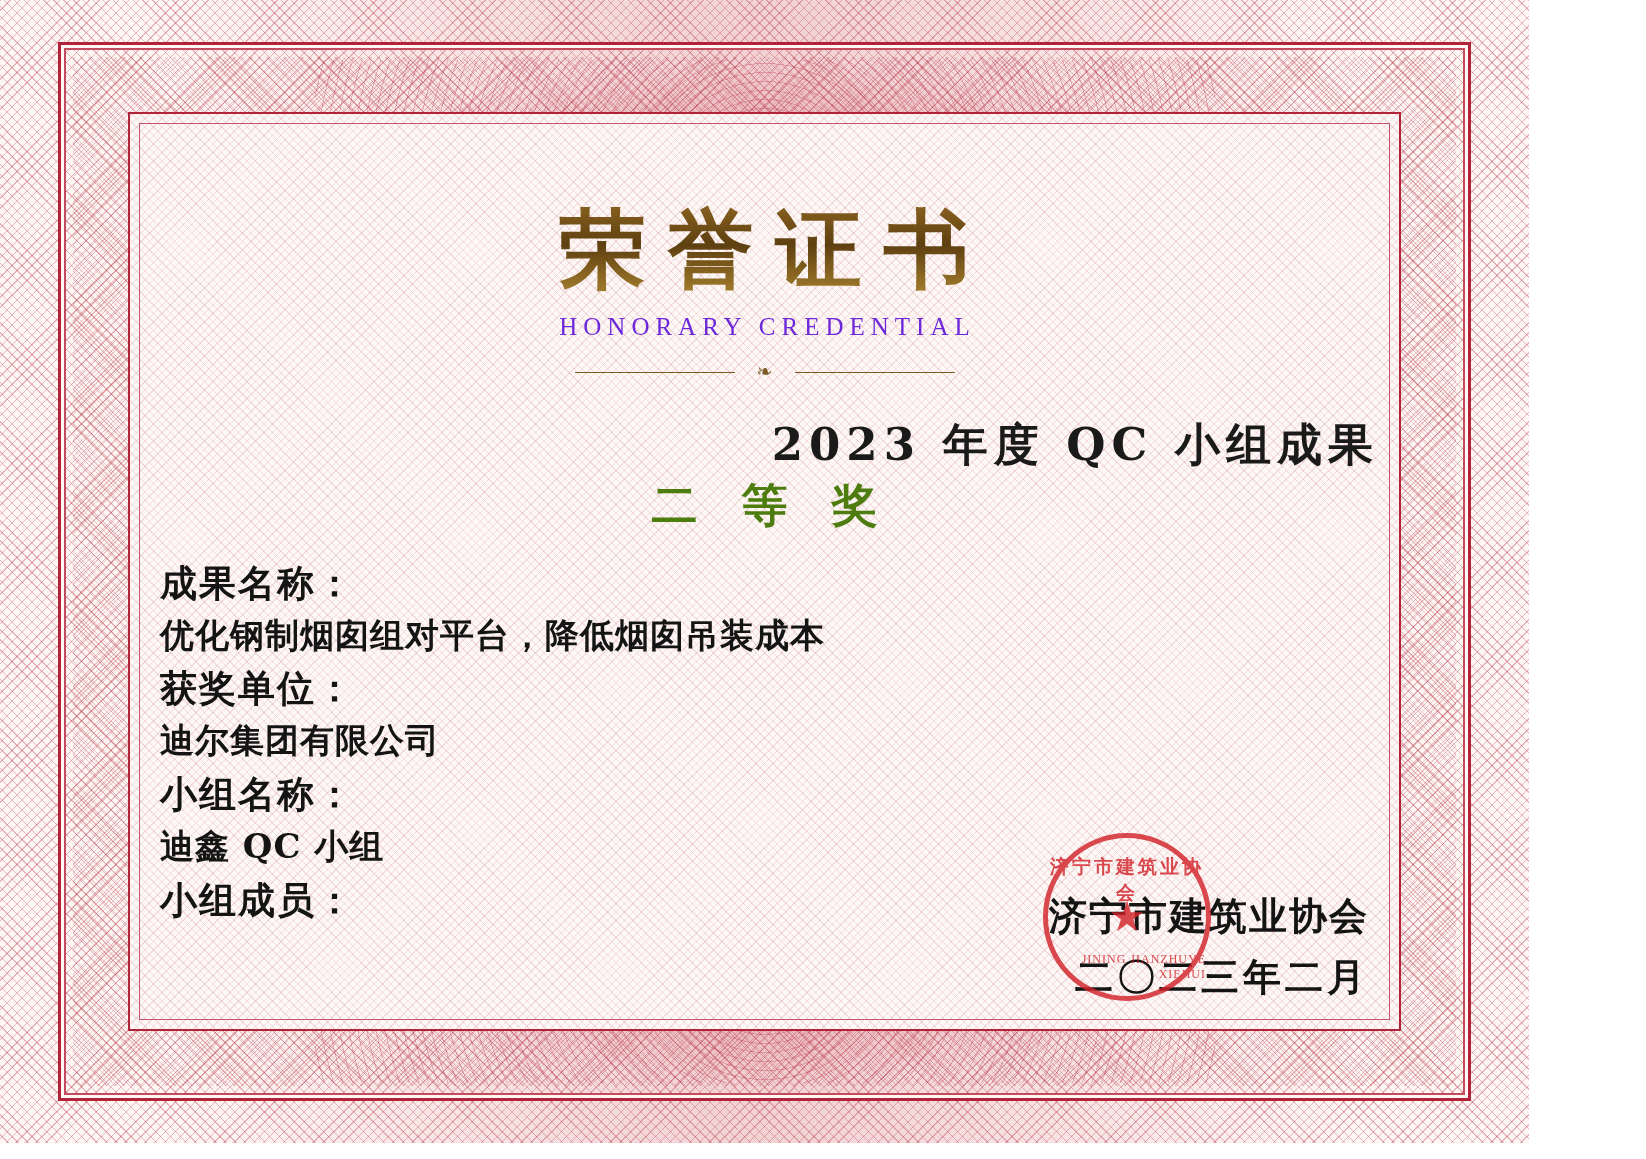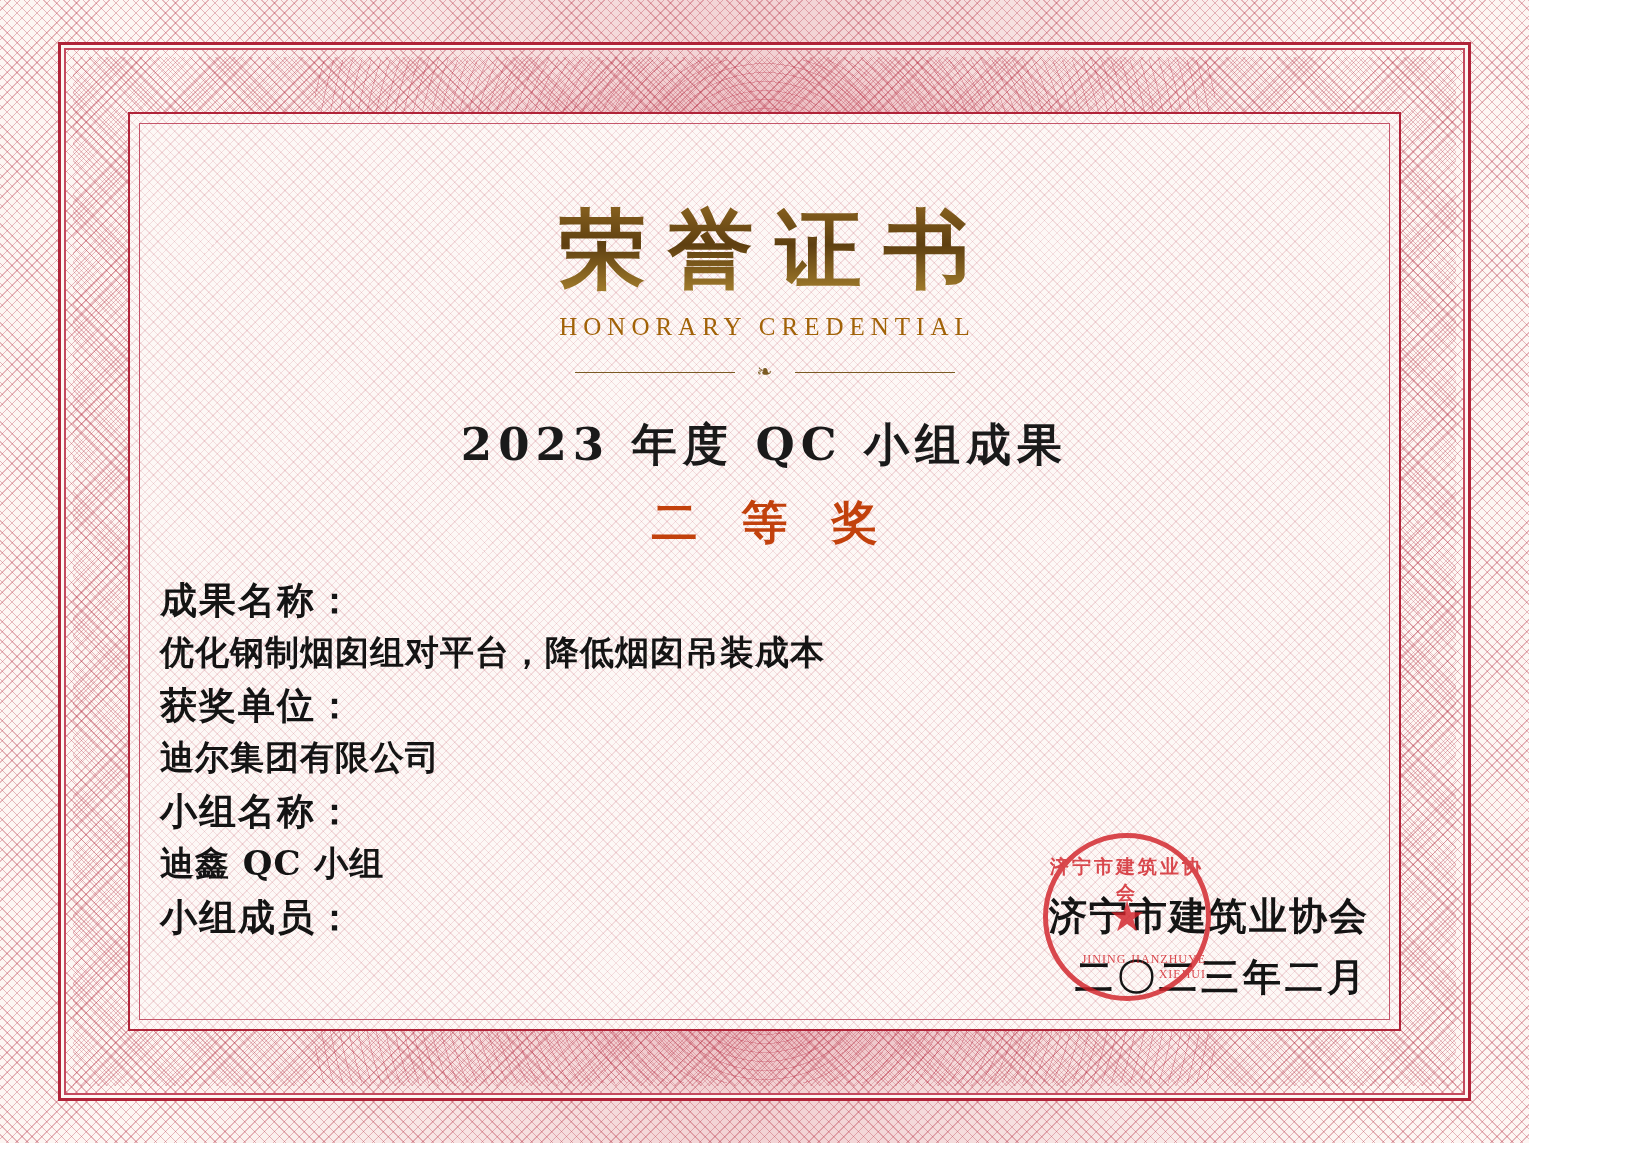--- a/index.html
+++ b/index.html
@@ -130,21 +130,21 @@
     line-height: 1.1;
   }
 
   .title-en {
     text-align: center;
     margin-top: 16px;
     font-family: "Liberation Serif", serif;
     font-size: 25px;
     letter-spacing: 6px;
     text-indent: 6px;
-    color: #a16207;
+    color: #6d28d9;
   }
 
   .divider {
     margin: 22px auto 0 auto;
     width: 380px;
     height: 18px;
     position: relative;
   }
   .divider .line {
     position: absolute;
@@ -159,38 +159,38 @@
     position: absolute;
     left: 50%;
     top: 0;
     transform: translateX(-50%);
     color: #7a5a22;
     font-size: 19px;
     line-height: 18px;
   }
 
   .award-line {
-    text-align: center;
+    text-align: right;
     margin-top: 34px;
     font-family: "DejaVu Serif", serif;
     font-weight: bold;
     font-size: 45px;
     letter-spacing: 6px;
     color: #1a1a1a;
   }
 
   .award-grade {
     text-align: center;
-    margin-top: 17px;
+    margin-top: 0;
     font-family: "DejaVu Serif", serif;
     font-weight: bold;
     font-size: 46px;
     letter-spacing: 14px;
     text-indent: 14px;
-    color: #c2410c;
+    color: #4d7c0f;
   }
 
   .fields {
     margin-top: 22px;
     padding-left: 10px;
   }
 
   .field-row {
     display: flex;
     align-items: flex-start;

